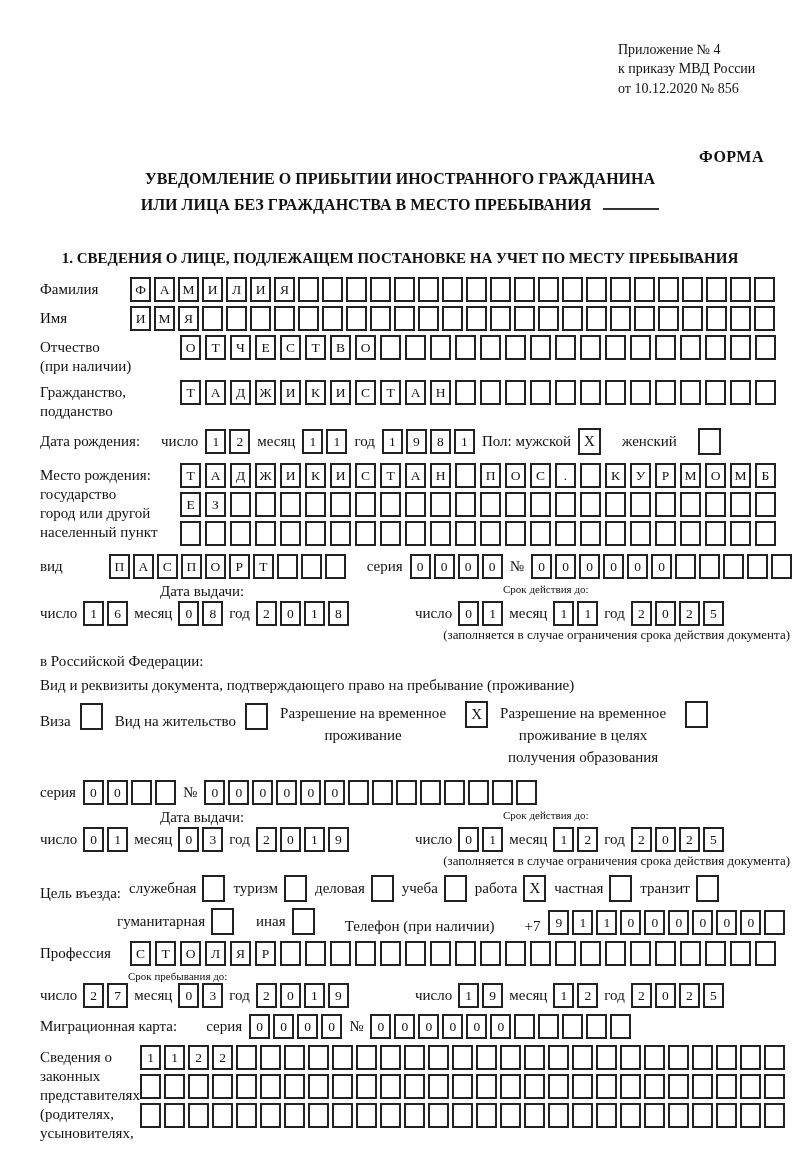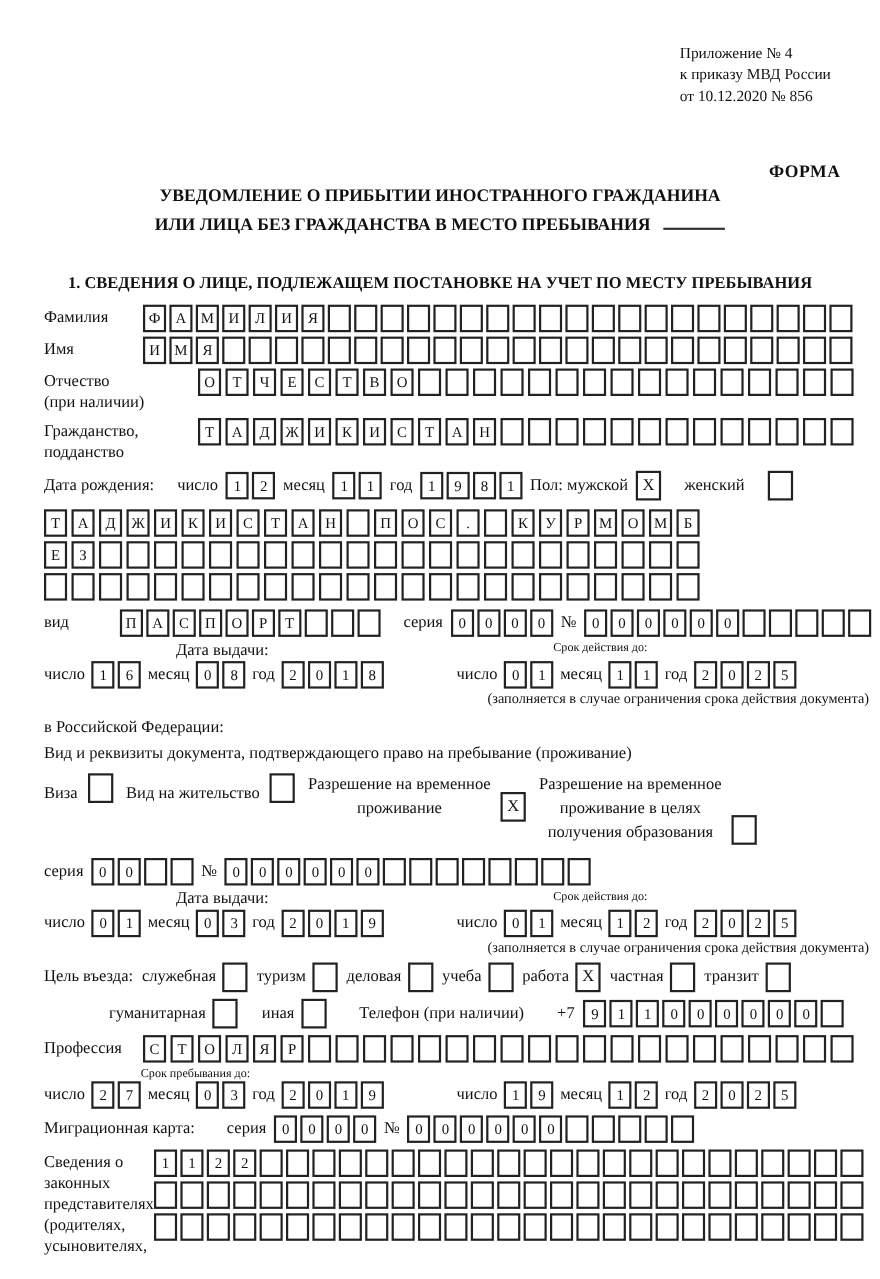--- a/index.html
+++ b/index.html
@@ -37,27 +37,27 @@
   .doc-header{text-align:center;font-weight:bold;margin:4px 0 4px 0;}
   .dates-head{margin-bottom:1px;}
   .dcol-l{flex:0 0 375px;display:flex;align-items:center;gap:6px;}
   .dcol-r{flex:1 1 auto;display:flex;align-items:center;gap:6px;}
   .dtitle-l{margin-left:120px;font-size:15px;}
   .dtitle-r{margin-left:88px;font-size:11px;}
   .note-r{text-align:right;font-size:13px;margin:1px 2px 6px 0;}
   .plain{line-height:1.6;}
 
   .opts{display:flex;align-items:flex-start;gap:12px;margin:4px 0 12px 0;}
-  .opt{display:flex;align-items:flex-end;gap:9px;}
+  .opt{display:flex;align-items:flex-start;gap:19px;}
   .opt .txt{text-align:center;line-height:1.45;padding-top:2px;}
   .opt-simple{display:flex;align-items:flex-end;gap:9px;padding-top:2px;}
 
-  .purpose-row{display:flex;align-items:center;gap:8px;margin:6px 0 6px 0;flex-wrap:nowrap;}
+  .purpose-row{display:flex;align-items:flex-end;gap:8px;margin:6px 0 6px 0;flex-wrap:nowrap;}
   .pitem{display:flex;align-items:center;gap:6px;}
-  .indent125{margin-left:59px;}
+  .indent125{margin-left:77px;}
 </style>
 </head>
 <body>
 
 <div class="appendix">
   <div>Приложение № 4</div>
   <div>к приказу МВД России</div>
   <div>от 10.12.2020 № 856</div>
 </div>
 
@@ -223,20 +223,26 @@
         <span class="cb">8</span>
         <span class="cb">1</span>
       </span>
     <span>Пол: мужской</span>
     <span class="chk">X</span>
     <span class="gap14">женский</span>
     <span class="chk gap14"></span>
   </div>
 
   <div class="frow">
+    <div class="lbl-col w140">
+      <div>Место рождения:</div>
+      <div>государство</div>
+      <div>город или другой</div>
+      <div>населенный пункт</div>
+    </div>
     <div class="stack">
       <div class="cbrow g4">
           <span class="cb">Т</span>
           <span class="cb">А</span>
           <span class="cb">Д</span>
           <span class="cb">Ж</span>
           <span class="cb">И</span>
           <span class="cb">К</span>
           <span class="cb">И</span>
           <span class="cb">С</span>

